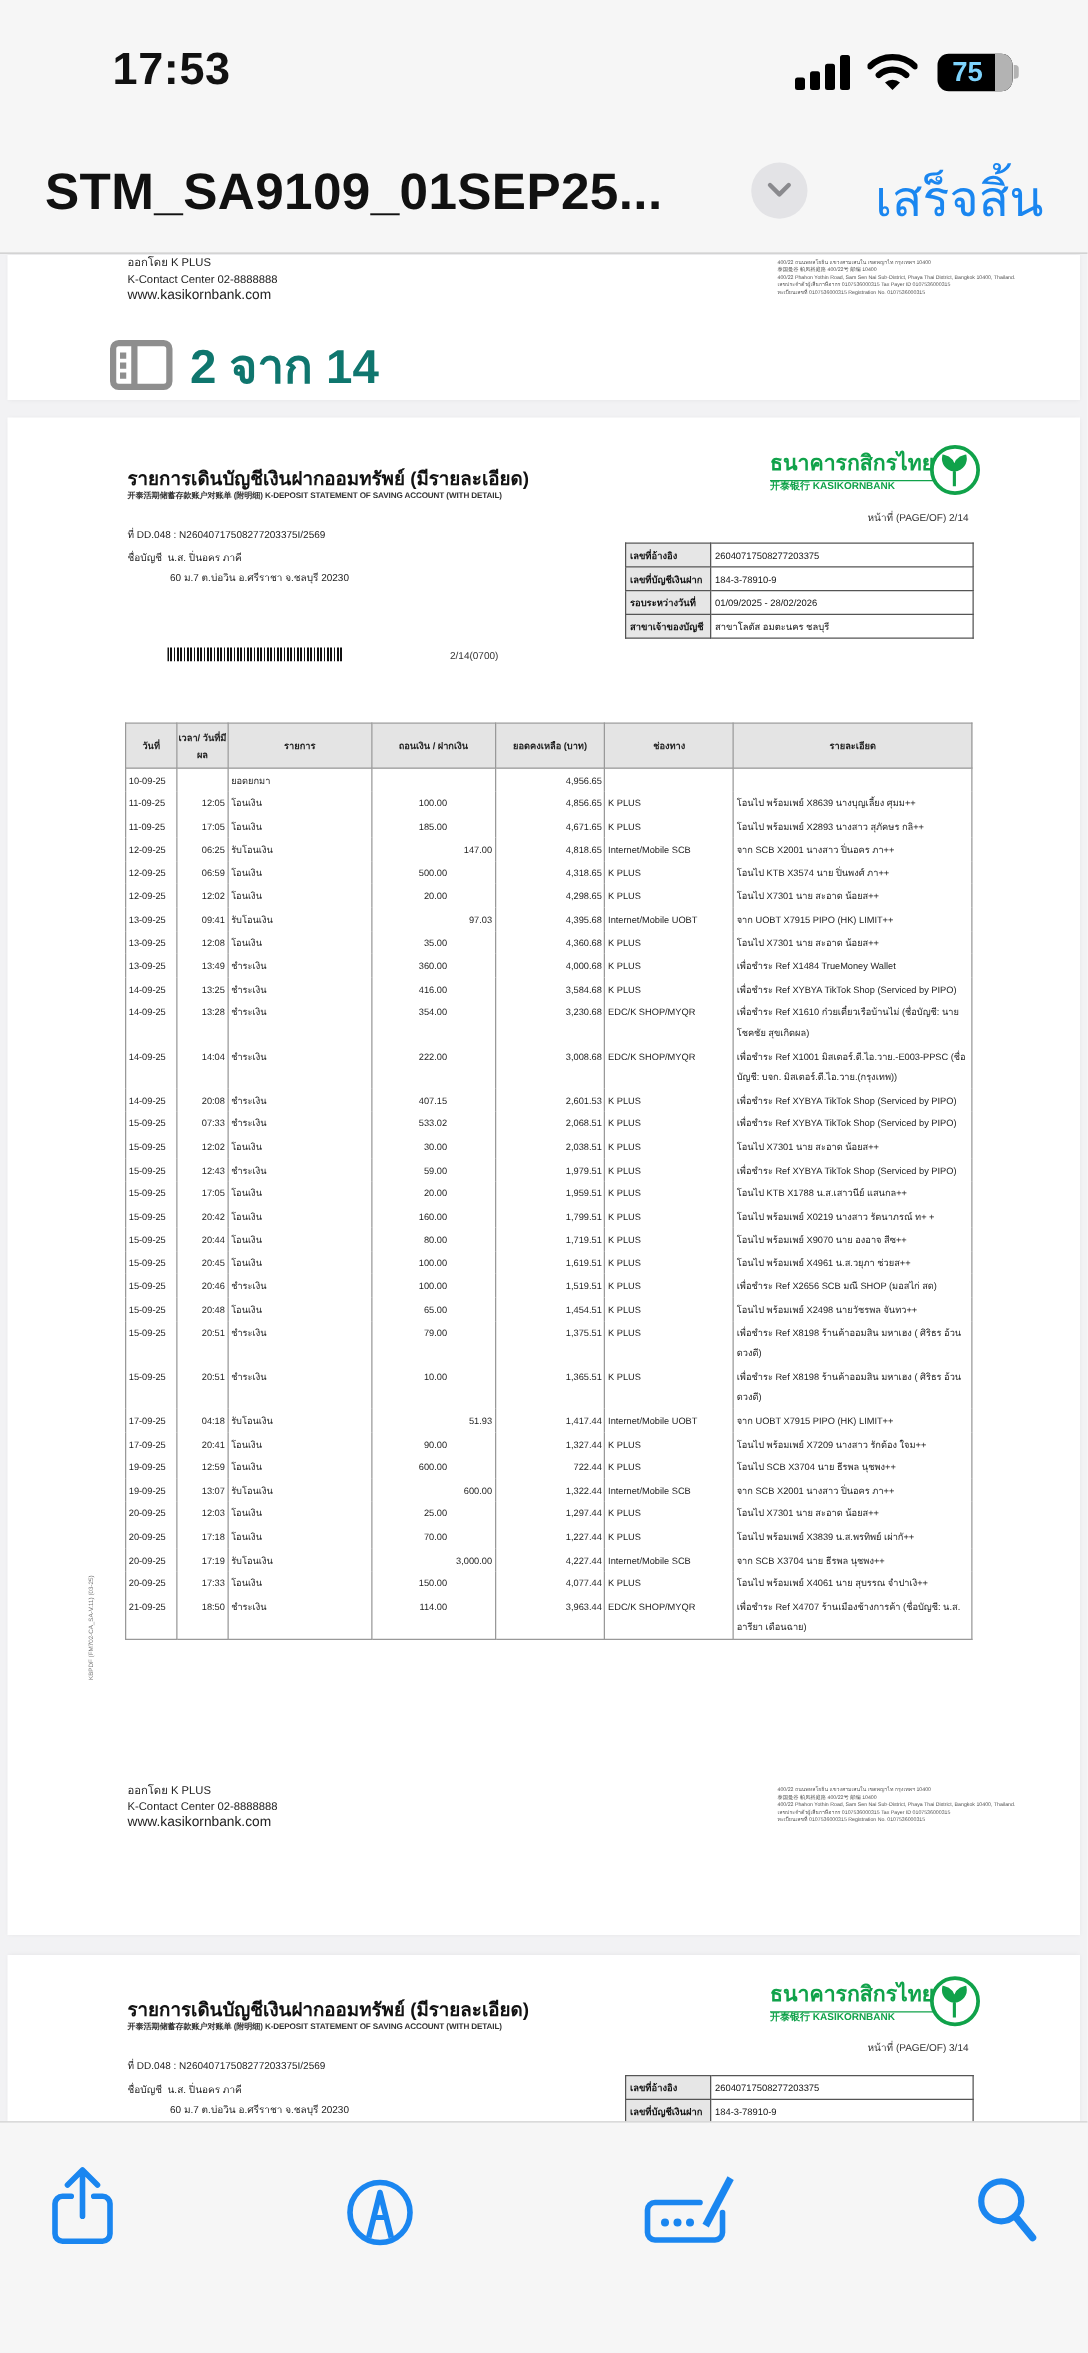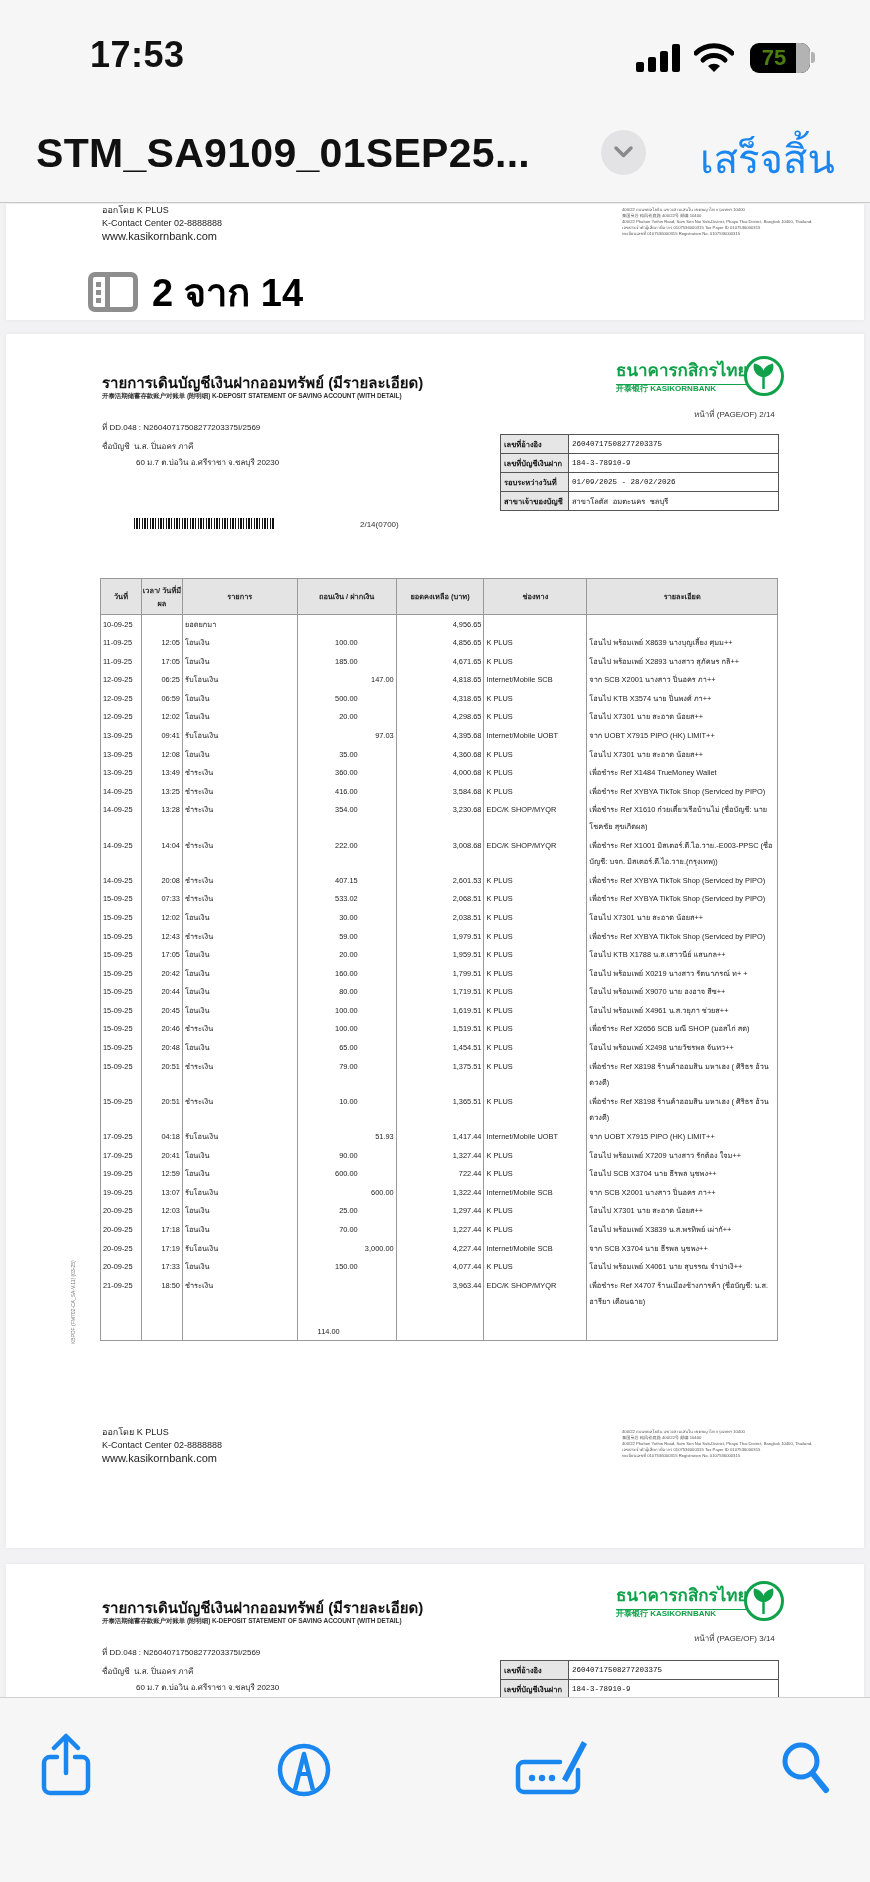--- a/index.html
+++ b/index.html
@@ -6,21 +6,21 @@
   html, body { width: 870px; height: 1882px; overflow: hidden; background: #f2f2f4; font-family: "Liberation Sans", sans-serif; color: #111; }
 
   
   #status-bar { position: absolute; left: 0; top: 0; width: 870px; height: 100px; background: #f6f6f6; }
   #clock { position: absolute; left: 90px; top: 34px; font-size: 36px; font-weight: bold; letter-spacing: 0.5px; }
   #signal { position: absolute; left: 636px; top: 44px; width: 46px; height: 28px; }
   #signal span { position: absolute; bottom: 0; width: 8px; background: #000; border-radius: 2px; }
   #wifi { position: absolute; left: 694px; top: 42px; width: 40px; height: 32px; }
   #battery { position: absolute; left: 750px; top: 43px; width: 60px; height: 30px; border-radius: 9px; background: #000; overflow: hidden; }
   #battery .empty { position: absolute; right: 0; top: 0; width: 14px; height: 30px; background: #b3b3b3; }
-  #battery .pct { position: absolute; left: 0; top: 0; width: 48px; height: 30px; line-height: 30px; text-align: center; color: #4d7c0f; font-weight: bold; font-size: 22px; }
+  #battery .pct { position: absolute; left: 0; top: 0; width: 48px; height: 30px; line-height: 30px; text-align: center; color: #7dd3fc; font-weight: bold; font-size: 22px; }
   #battery-cap { position: absolute; left: 811px; top: 52px; width: 4px; height: 11px; border-radius: 0 3px 3px 0; background: #b3b3b3; }
 
   
   #title-bar { position: absolute; left: 0; top: 100px; width: 870px; height: 103px; background: #f6f6f6; border-bottom: 1px solid #c8c8c8; z-index: 3; }
   #doc-title { position: absolute; left: 36px; top: 30px; font-size: 41px; font-weight: bold; letter-spacing: 0.3px; white-space: nowrap; }
   #title-menu { position: absolute; left: 601px; top: 130px; width: 45px; height: 45px; border-radius: 50%; background: #e3e3e6; z-index: 4; }
   #title-menu svg { position: absolute; left: 12px; top: 15px; }
   #done-btn { position: absolute; left: 700px; top: 127px; font-size: 40px; color: #1a86f0; z-index: 4; white-space: nowrap; }
 
   
@@ -30,33 +30,33 @@
   #page3 { top: 1564px; height: 134px; }
 
   .footer-left { position: absolute; font-size: 9px; line-height: 13px; color: #222; }
   .footer-left .web { font-size: 11px; }
   .footer-right { position: absolute; font-size: 4.2px; line-height: 6px; color: #555; width: 160px; white-space: nowrap; }
 
   #page-indicator { position: absolute; left: 88px; top: 268px; height: 48px; z-index: 5; display: flex; align-items: center; }
   #page-indicator .ico { width: 50px; height: 40px; border: 5px solid #8e8e8e; border-radius: 7px; position: relative; margin-right: 14px; }
   #page-indicator .ico .bar { position: absolute; left: 12px; top: -5px; width: 5px; height: 40px; background: #8e8e8e; }
   #page-indicator .ico .dot { position: absolute; left: 3px; width: 5px; height: 5px; background: #8e8e8e; }
-  #page-indicator .txt { font-size: 38px; font-weight: bold; color: #000000; }
+  #page-indicator .txt { font-size: 38px; font-weight: bold; color: #0f766e; }
 
   
   .st-title { position: absolute; left: 96px; font-size: 15px; font-weight: bold; }
   .st-sub { position: absolute; left: 96px; font-size: 6.5px; font-weight: bold; color: #333; letter-spacing: -0.1px; }
   .logo { position: absolute; width: 170px; height: 46px; }
   .logo .th { position: absolute; left: 0; top: 0; font-size: 17px; font-weight: bold; color: #10a24a; border-bottom: 1.5px solid #10a24a; padding-bottom: 1px; white-space: nowrap; }
   .logo .en { position: absolute; left: 0; top: 27px; font-size: 8px; font-weight: bold; color: #10a24a; white-space: nowrap; }
   .logo .circle { position: absolute; left: 128px; top: 0; width: 40px; height: 40px; border: 3.5px solid #10a24a; border-radius: 50%; }
   .pageof { position: absolute; font-size: 8px; color: #333; }
   .meta-line { position: absolute; font-size: 8px; color: #222; white-space: nowrap; }
   table.info { position: absolute; border-collapse: collapse; font-size: 7.5px; }
-  table.info td { border: 1px solid #555; height: 19px; padding: 2px 3px; white-space: nowrap; font-family: Liberation Mono, monospace; }
+  table.info td { border: 1px solid #555; height: 19px; padding: 2px 3px; white-space: nowrap; }
   table.info td.k { background: #e6e6e6; font-weight: bold; width: 68px; }
   table.info td.v { width: 210px; }
   .barcode { position: absolute; height: 11px; width: 140px; background: repeating-linear-gradient(90deg, #111 0 1px, #fff 1px 2px, #111 2px 4px, #fff 4px 5px, #111 5px 6px, #fff 6px 8px); }
   .barcode-num { position: absolute; font-size: 8px; color: #333; }
 
   
   #tx-table { position: absolute; left: 94px; top: 244px; width: 678px; border-collapse: collapse; font-size: 7.4px; color: #222; }
   #tx-table th { background: #e4e4e4; font-weight: bold; border: 1px solid #999; height: 36px; font-size: 7.4px; line-height: 13px; }
   #tx-table td { border-left: 1px solid #999; border-right: 1px solid #999; vertical-align: top; padding: 2px 2px 0 2px; line-height: 16px; white-space: nowrap; }
   #tx-table tr:last-child td { border-bottom: 1px solid #999; }
@@ -477,21 +477,21 @@
           <td class="c-type">โอนเงิน</td>
           <td class="c-wd"><span style="display: inline-block; width: 58px; text-align: right;">150.00</span><span style="display: inline-block; width: 36px; text-align: right;"></span></td>
           <td class="c-bal amt">4,077.44</td>
           <td class="c-ch">K PLUS</td>
           <td class="c-det det">โอนไป พร้อมเพย์ X4061 นาย สุบรรณ จำปาเงิ++</td>
         </tr>
         <tr>
           <td class="c-date">21-09-25</td>
           <td class="c-time">18:50</td>
           <td class="c-type">ชำระเงิน</td>
-          <td class="c-wd"><span style="display: inline-block; width: 58px; text-align: center; margin-top: 46px;">114.00</span><span style="display: inline-block; width: 36px; text-align: right;"></span></td>
+          <td class="c-wd"><span style="display: inline-block; width: 58px; text-align: right;">114.00</span><span style="display: inline-block; width: 36px; text-align: right;"></span></td>
           <td class="c-bal amt">3,963.44</td>
           <td class="c-ch">EDC/K SHOP/MYQR</td>
           <td class="c-det det">เพื่อชำระ Ref X4707 ร้านเมืองช้างการค้า (ชื่อบัญชี: น.ส. อารียา เดือนฉาย)</td>
         </tr>
       </tbody>
   </table>
 
   <div class="side-code">KBPDF (FM702-CA_SA-V.11) (03-25)</div>
 
   <div class="footer-left" style="left:96px;top:1092px">

